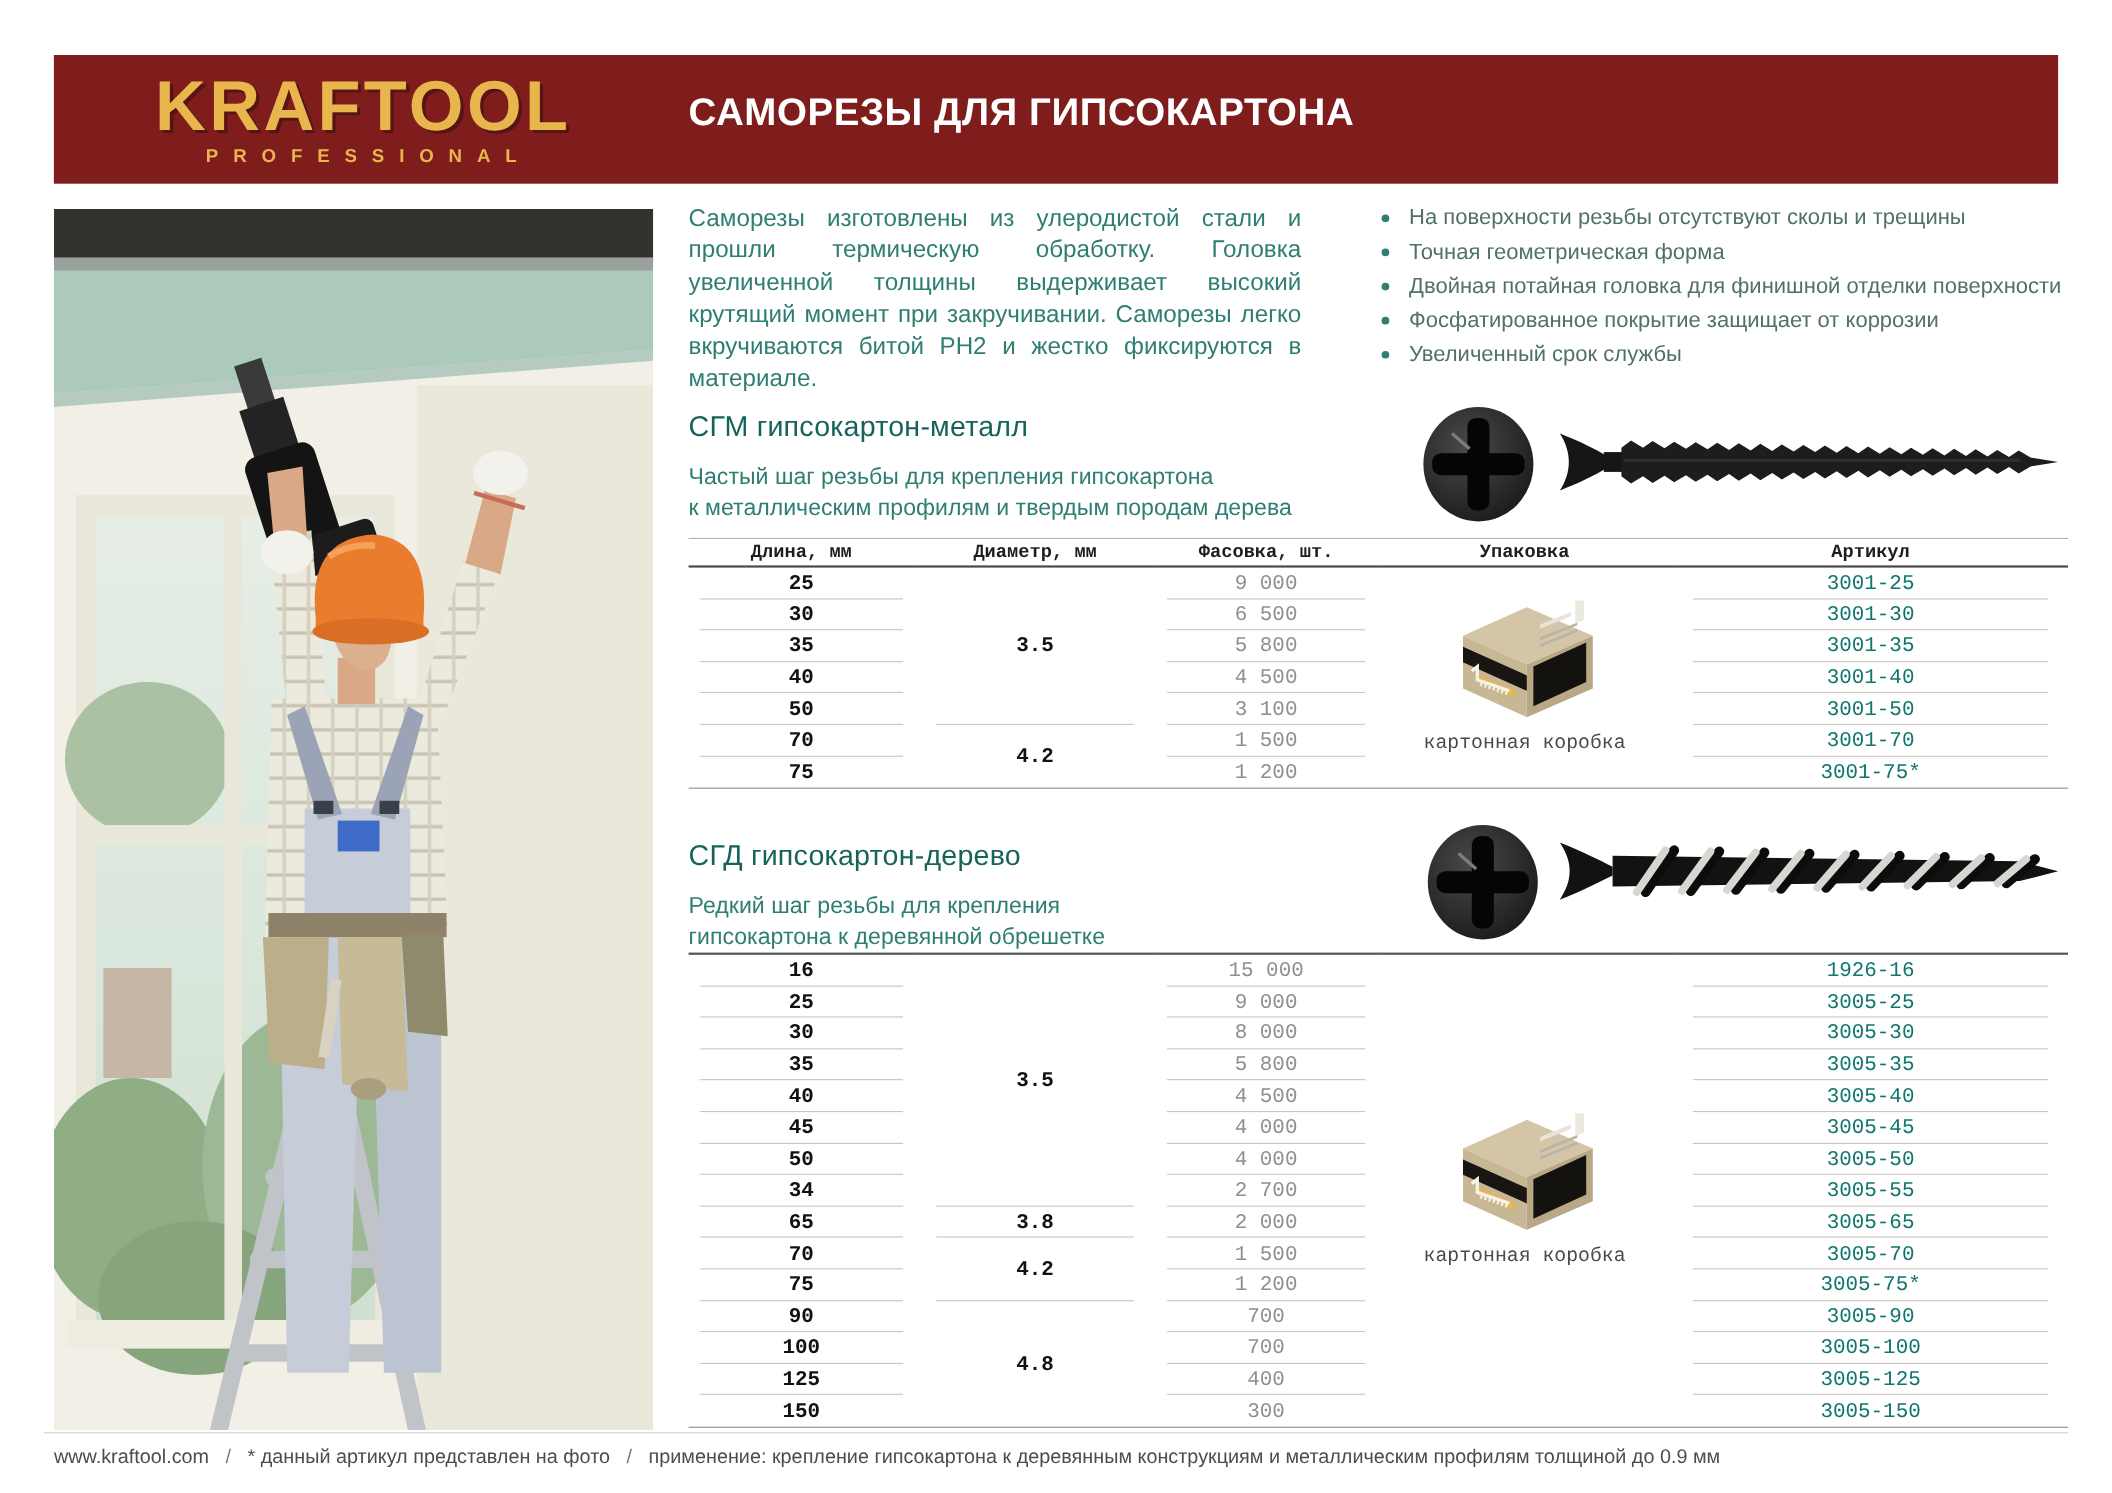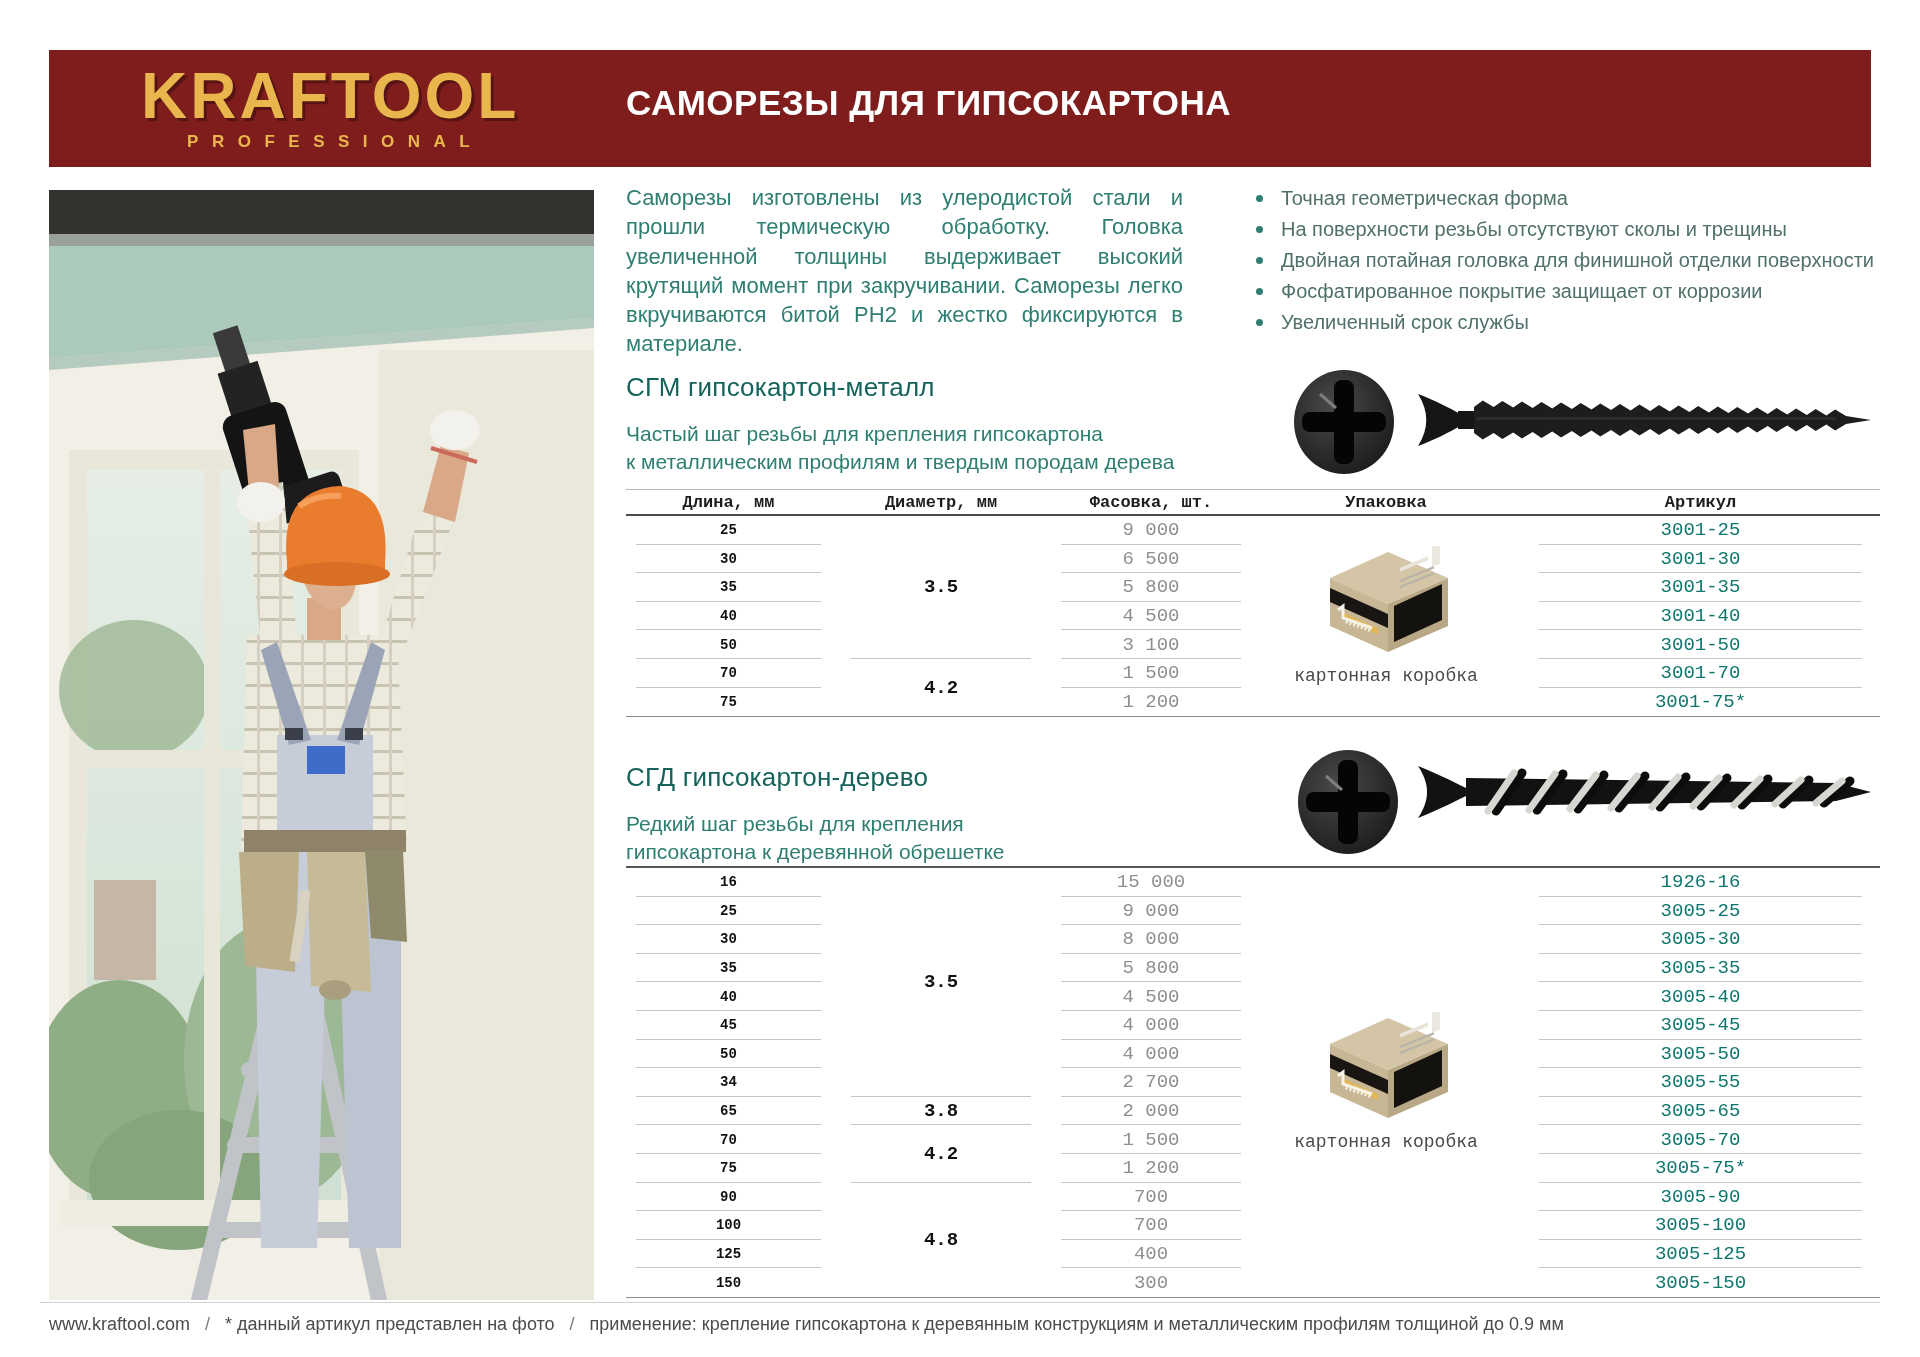--- a/index.html
+++ b/index.html
@@ -27,21 +27,21 @@
   .head-img{position:absolute;width:104px;height:108px;}
   .screw-img{position:absolute;width:460px;}
   
   table.spec{position:absolute;left:626px;width:1254px;border-collapse:collapse;table-layout:fixed;
              border-bottom:1px solid #8c8c8c;font-family:Liberation Mono, monospace;}
   #table-sgm{top:489px;border-top:1px solid #b3b3b3;}
   #table-sgd{top:866px;border-top:2px solid #555;}
   table.spec th{height:24px;font-size:17px;font-weight:bold;color:#1d1d1b;text-align:center;
                 vertical-align:middle;border-bottom:2px solid #4a4a4a;padding:0;}
   table.spec td{position:relative;height:28.6px;text-align:center;vertical-align:middle;padding:0;}
-  td.len{font-size:14px;font-weight:bold;color:#111;}
+  td.len{font-size:19px;font-weight:bold;color:#111;}
   td.dia{font-size:19px;font-weight:bold;color:#111;}
   td.qty{font-size:19px;color:#8F8F8F;}
   td.art{font-size:19px;color:#0f766e;}
   td.u::after{content:"";position:absolute;left:5%;right:5%;bottom:0;border-bottom:1px solid #C6C6C6;}
   td.dia.gline::after{content:"";position:absolute;left:9%;right:9%;bottom:0;border-bottom:1px solid #C6C6C6;}
   td.pack{vertical-align:middle;}
   .packwrap{display:flex;flex-direction:column;align-items:center;gap:8px;}
   .pack-caption{font-size:18px;color:#4a4a48;}
   
   .footer-line{position:absolute;left:40px;top:1302px;width:1840px;border-top:1px solid #d0d0d0;}
@@ -141,25 +141,25 @@
       <path d="M238,372 Q230,300 290,296 Q342,300 336,372 L336,386 Q288,400 238,386 Z" fill="#EA7C2E"></path>
       <ellipse cx="288" cy="384" rx="53" ry="12" fill="#d96f24"></ellipse>
       <path d="M250,316 Q268,304 292,306" stroke="#f7a05c" stroke-width="6" fill="none"></path>
     </svg>
   </div>
 
   <div class="intro">Саморезы изготовлены из улеродистой стали и прошли термическую обработку. Головка увеличенной толщины выдерживает высокий крутящий момент при закручивании. Саморезы легко вкручиваются битой PH2 и жестко фиксируются в материале.</div>
   <ul class="features">
       <li>
         <span class="dot"></span>
-        <span>Точная геометрическая форма</span>
+        <span>На поверхности резьбы отсутствуют сколы и трещины</span>
       </li>
       <li>
         <span class="dot"></span>
-        <span>На поверхности резьбы отсутствуют сколы и трещины</span>
+        <span>Точная геометрическая форма</span>
       </li>
       <li>
         <span class="dot"></span>
         <span>Двойная потайная головка для финишной отделки поверхности</span>
       </li>
       <li>
         <span class="dot"></span>
         <span>Фосфатированное покрытие защищает от коррозии</span>
       </li>
       <li>

